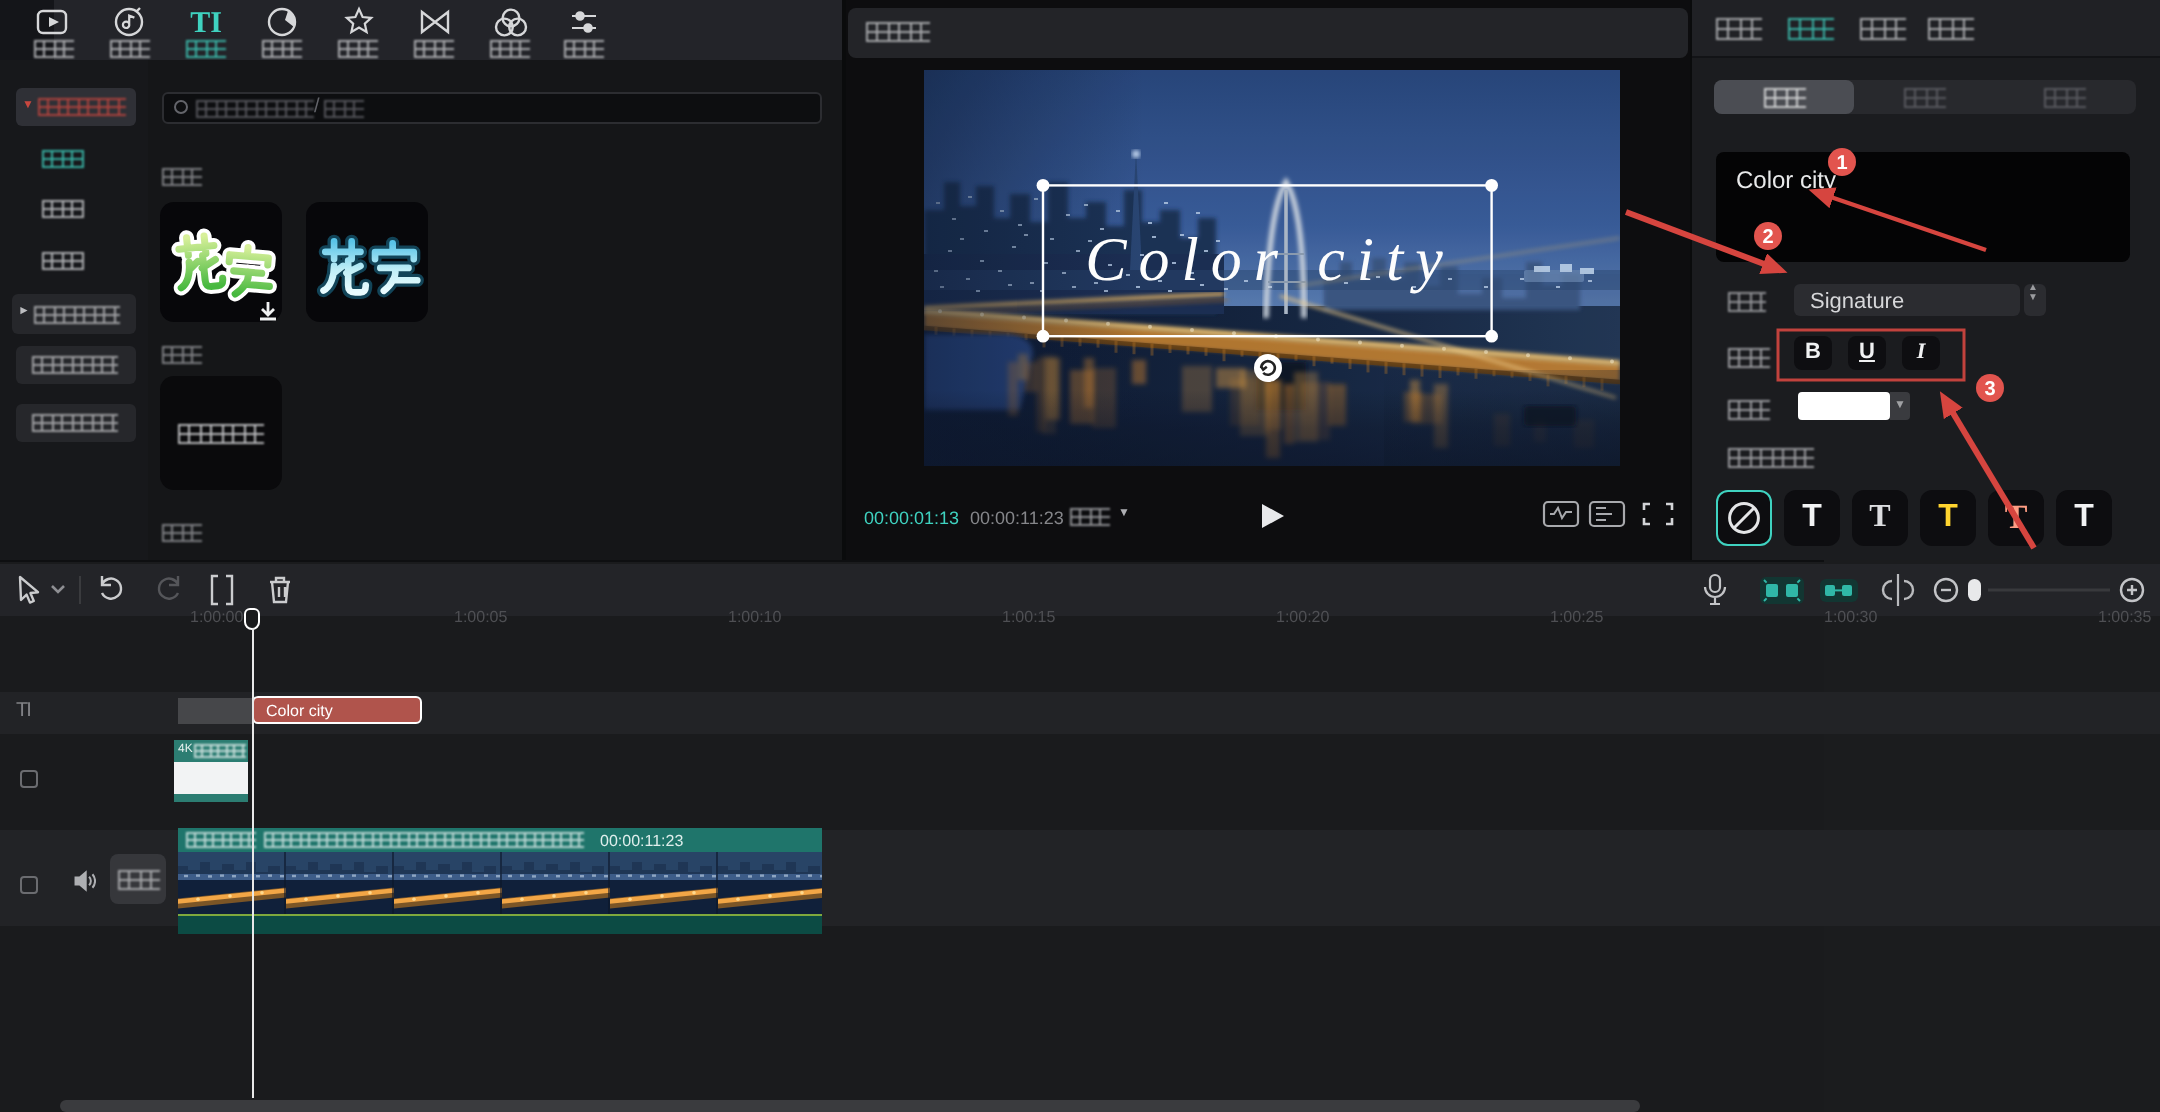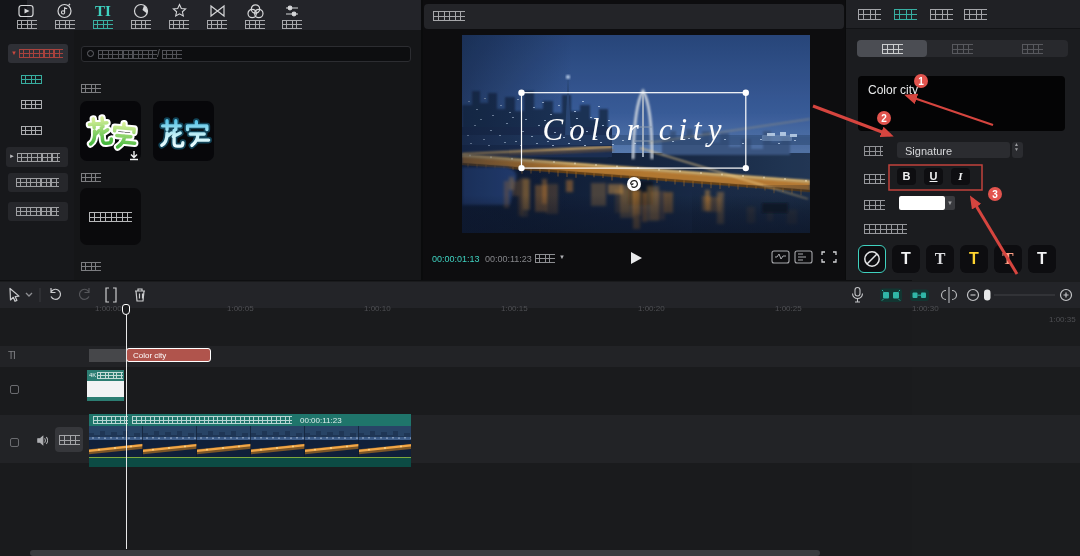--- a/index.html
+++ b/index.html
@@ -457,21 +457,21 @@
         <path d="M218.5 11h5M221 8.5v5"></path>
       </g>
   </svg>
   <div class="tx" style="left:95px;top:23px;color:#4e4f53;font-size:8px">1:00:00</div>
   <div class="tx" style="left:227px;top:23px;color:#4e4f53;font-size:8px">1:00:05</div>
   <div class="tx" style="left:364px;top:23px;color:#4e4f53;font-size:8px">1:00:10</div>
   <div class="tx" style="left:501px;top:23px;color:#4e4f53;font-size:8px">1:00:15</div>
   <div class="tx" style="left:638px;top:23px;color:#4e4f53;font-size:8px">1:00:20</div>
   <div class="tx" style="left:775px;top:23px;color:#4e4f53;font-size:8px">1:00:25</div>
   <div class="tx" style="left:912px;top:23px;color:#4e4f53;font-size:8px">1:00:30</div>
-  <div class="tx" style="left:1049px;top:34px;color:#4e4f53;font-size:8px">1:00:35</div>
+  <div class="tx" style="left:1049px;top:23px;color:#4e4f53;font-size:8px">1:00:35</div>
 
   <div class="a" style="left:0;top:65px;width:1080px;height:21px;background:#222326"></div>
   <div class="a" style="left:0;top:134px;width:1080px;height:48px;background:#222326"></div>
 
   <div class="tx" style="left:8px;top:69px;color:#808185;font-size:10px;letter-spacing:-1px">TI</div>
   <div class="a" style="left:10px;top:104px;width:9px;height:9px;border:1px solid #6b6c70;border-radius:2px"></div>
   <div class="a" style="left:10px;top:157px;width:9px;height:9px;border:1px solid #6b6c70;border-radius:2px"></div>
   <svg class="a" style="left:36px;top:154px" width="12" height="11" viewBox="0 0 14 13" fill="none" stroke="#aeafb2" stroke-width="1.2">
     <path d="M2 4.5h2.5L8 1.5v10L4.5 8.5H2z" fill="#aeafb2"></path>
       <path d="M10 4a3.5 3.5 0 0 1 0 5M12 2.5a6 6 0 0 1 0 8"></path>

